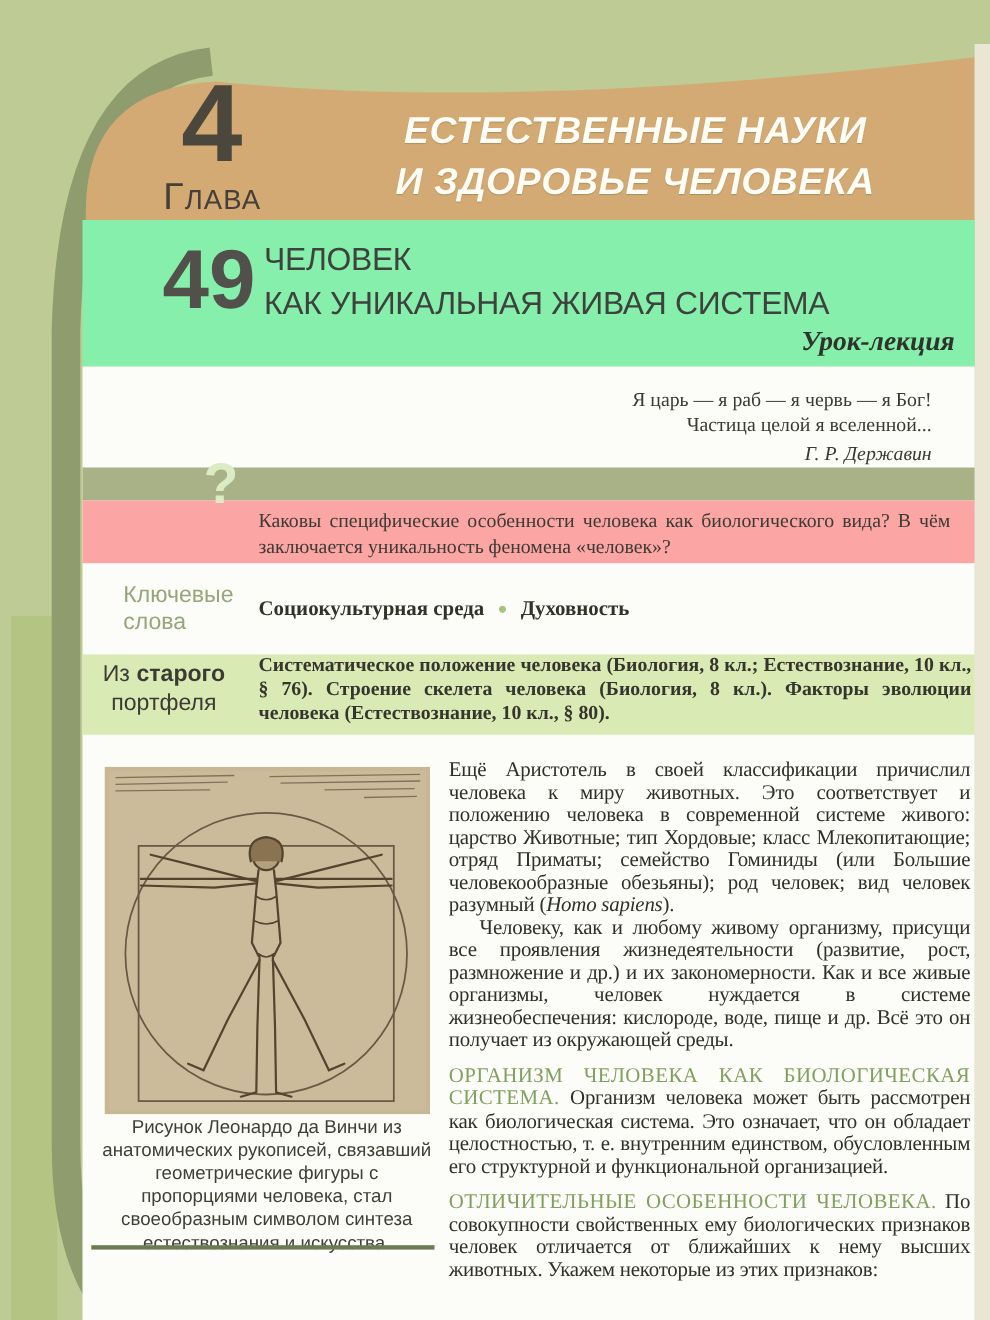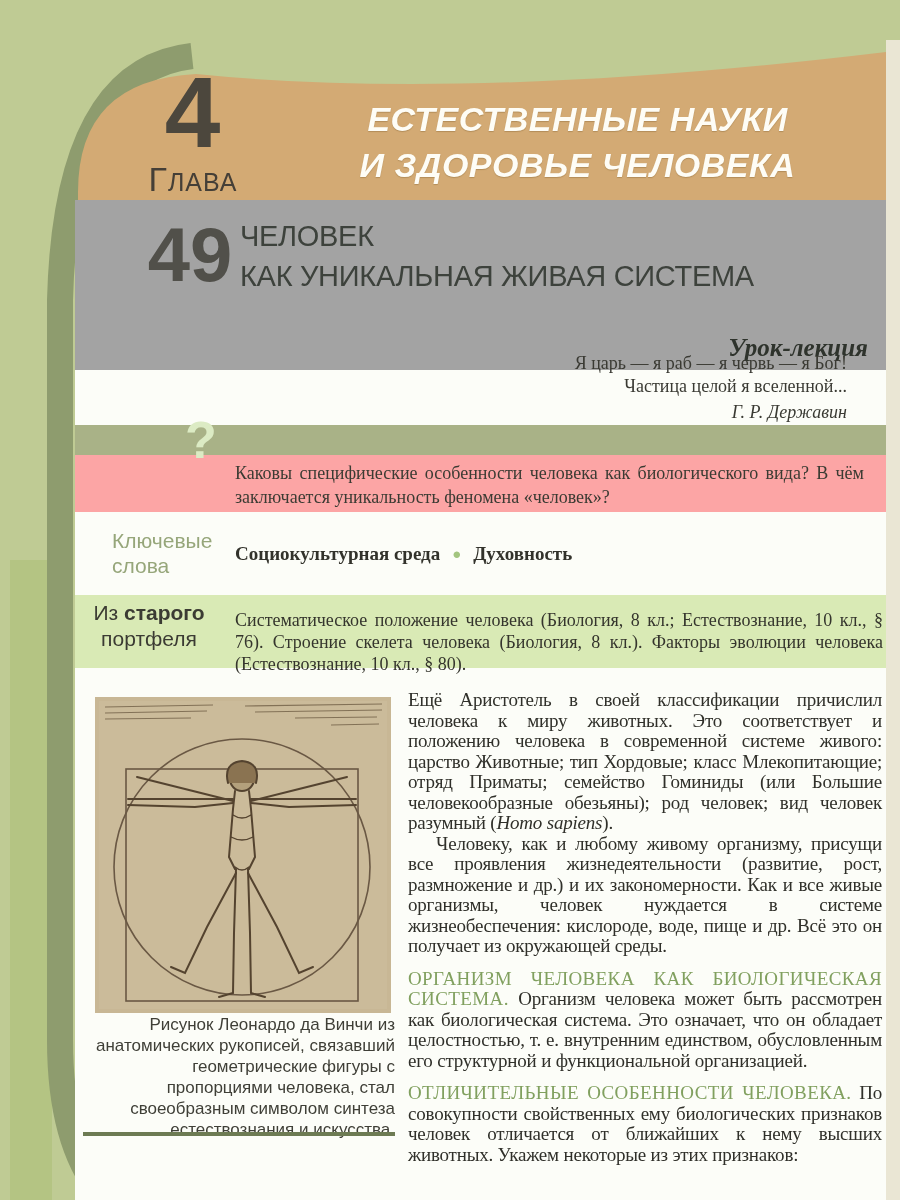--- a/index.html
+++ b/index.html
@@ -17,21 +17,21 @@
   .chapter-num{left:130px;top:62px;width:125px;text-align:center;
     font-family:"Liberation Sans",sans-serif;font-weight:bold;font-size:100px;line-height:100px;color:#4c473d;z-index:3;}
   .chapter-label{left:118px;top:160px;width:150px;text-align:center;
     font-family:"Liberation Sans",sans-serif;font-size:25px;color:#453f37;letter-spacing:1px;z-index:3;}
   .chapter-label::first-letter{font-size:34px;}
   .chapter-title{left:275px;top:96px;width:605px;text-align:center;
     font-family:"Liberation Sans",sans-serif;font-weight:bold;font-style:italic;
     font-size:34px;line-height:46px;color:#fefdf6;letter-spacing:.5px;z-index:3;
     text-shadow:0 1px 1px rgba(120,90,40,.35);}
   
-  .section-banner{left:75px;top:200px;width:811px;height:170px;background:#a3a3a3;z-index:2;}
+  .section-banner{left:75px;top:200px;width:811px;height:133px;background:#86efac;z-index:2;}
   .section-number{left:45px;top:12px;width:140px;text-align:center;position:absolute;
     font-family:"Liberation Sans",sans-serif;font-weight:bold;font-size:76px;line-height:86px;color:#51504a;}
   .section-title{left:165px;top:16px;position:absolute;
     font-family:"Liberation Sans",sans-serif;font-size:29px;line-height:40px;color:#3d423c;letter-spacing:-.3px;}
   .lesson-type{right:18px;bottom:8px;position:absolute;
     font-family:Liberation Serif, serif;font-weight:bold;font-style:italic;font-size:25px;color:#2e332c;}
   
   .epigraph{left:75px;top:352px;width:790px;text-align:right;z-index:3;
     font-size:18px;line-height:23px;color:#3a3a33;padding-right:18px;box-sizing:border-box;}
   .epigraph .author{font-style:italic;padding-top:3px;}
@@ -43,25 +43,25 @@
     font-size:18px;line-height:24px;color:#3b3b33;box-sizing:border-box;padding:6px 22px 0 160px;text-align:justify;}
   
   .kw-label{left:112px;top:528px;width:110px;z-index:3;
     font-family:"Liberation Sans",sans-serif;font-size:21px;line-height:25px;color:#96a67a;}
   .kw-line{left:235px;top:543px;z-index:3;font-size:19px;font-weight:bold;color:#32322b;}
   .kw-bullet{color:#a3c57f;font-size:15px;padding:0 12px;vertical-align:1px;}
   
   .op-band{left:75px;top:595px;width:811px;height:73px;background:#d9eab5;z-index:2;}
   .op-label{left:80px;top:600px;width:138px;text-align:center;z-index:3;
     font-family:"Liberation Sans",sans-serif;font-size:21px;line-height:26px;color:#3b3b33;}
-  .op-text{left:235px;top:609px;width:648px;z-index:3;
-    font-size:18px;line-height:22px;color:#35352d;text-align:justify;}
+  .op-text{left:235px;top:593px;width:648px;z-index:3;
+    font-size:18px;line-height:22px;color:#35352d;text-align:justify;font-weight:bold;}
   
   .figure-wrap{left:95px;top:697px;width:296px;height:316px;z-index:3;}
-  .caption{left:90px;top:1014px;width:305px;z-index:3;text-align:right;
+  .caption{left:90px;top:1014px;width:305px;z-index:3;text-align:center;
     font-family:"Liberation Sans",sans-serif;font-size:17px;line-height:21px;color:#3f3f37;}
   .caption-rule{left:83px;top:1132px;width:312px;height:4px;background:#6d7b53;z-index:3;}
   
   .bodycol{left:408px;top:690px;width:474px;z-index:3;
     font-size:19px;line-height:20.5px;color:#30302a;text-align:justify;letter-spacing:-.2px;}
   .bodycol p{margin:0;}
   .bodycol p.indent{text-indent:28px;}
   .bodycol p.block{margin-top:12px;}
   .green-caps{color:#81a05f;letter-spacing:.4px;}
   .latin{font-style:italic;}

